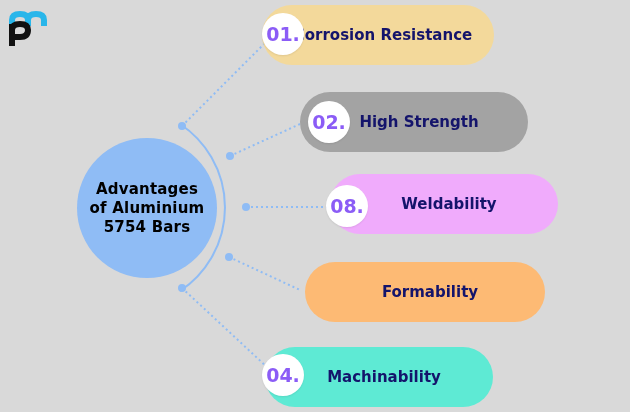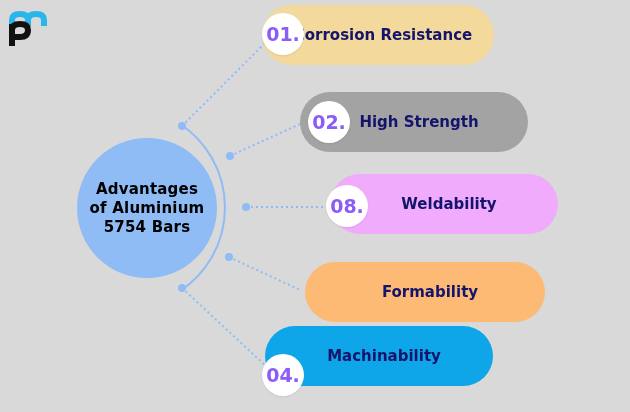--- a/index.html
+++ b/index.html
@@ -84,18 +84,18 @@
 
   <div class="pill" style="left:330px; top:174px; width:228px; background:#f0abfc;">
     <span class="label">Weldability</span>
   </div>
   <div class="num" style="left:326px; top:185px;">08.</div>
 
   <div class="pill" style="left:305px; top:262px; width:240px; background:#fdba74;">
     <span class="label">Formability</span>
   </div>
 
-  <div class="pill" style="left:265px; top:326px; width:228px; background:#0ea5e9;">
+  <div class="pill" style="left:265px; top:347px; width:228px; background:#5eead4;">
     <span class="label">Machinability</span>
   </div>
   <div class="num" style="left:262px; top:354px;">04.</div>
 
 </div>
 
 </body></html>

